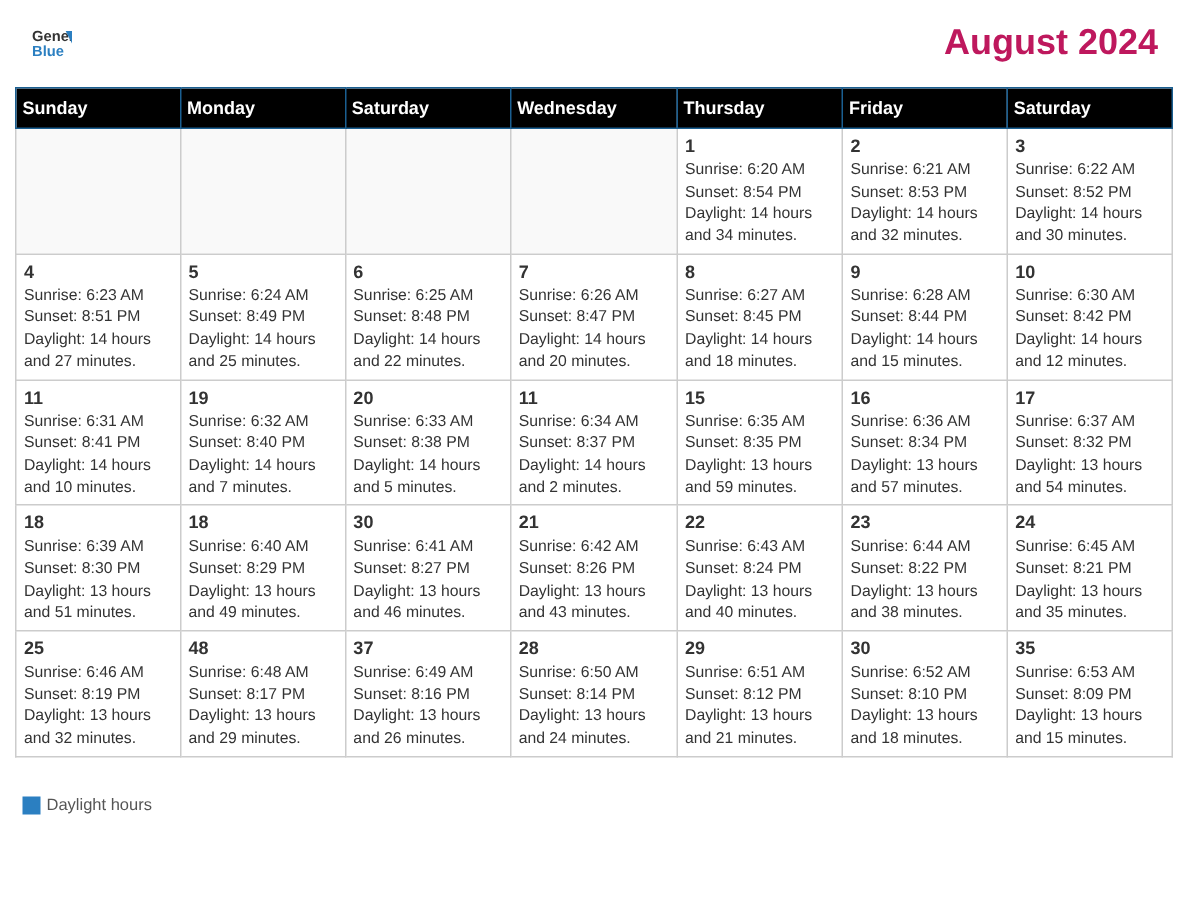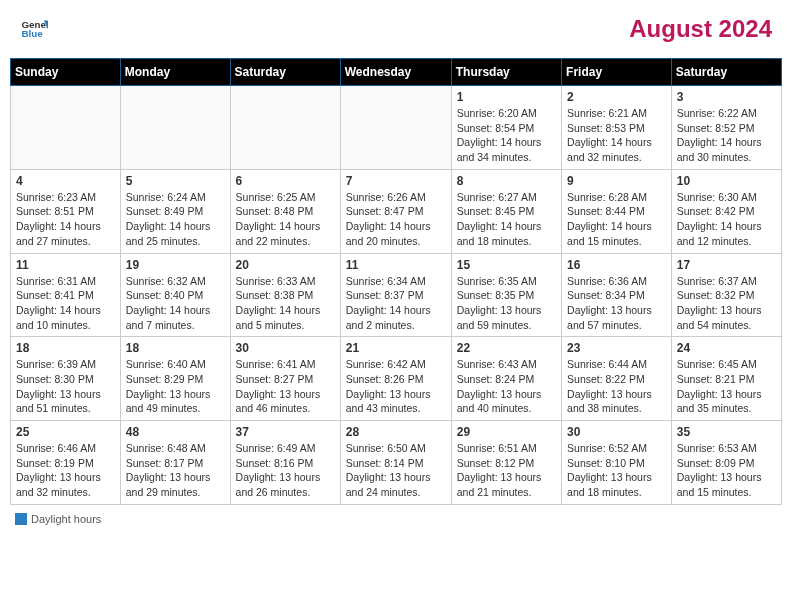--- a/index.html
+++ b/index.html
@@ -69,21 +69,21 @@
       color: #333;
       display: block;
       margin-bottom: 2px;
     }
     .day-info {
       font-size: 10.5px;
       color: #333;
       line-height: 1.4;
     }
     .legend {
-      margin-top: 8px;
+      margin-top: 26px;
       font-size: 11px;
       color: #555;
       padding-left: 5px;
     }
     .legend-item {
       display: inline-flex;
       align-items: center;
       gap: 4px;
     }
     .legend-box {

